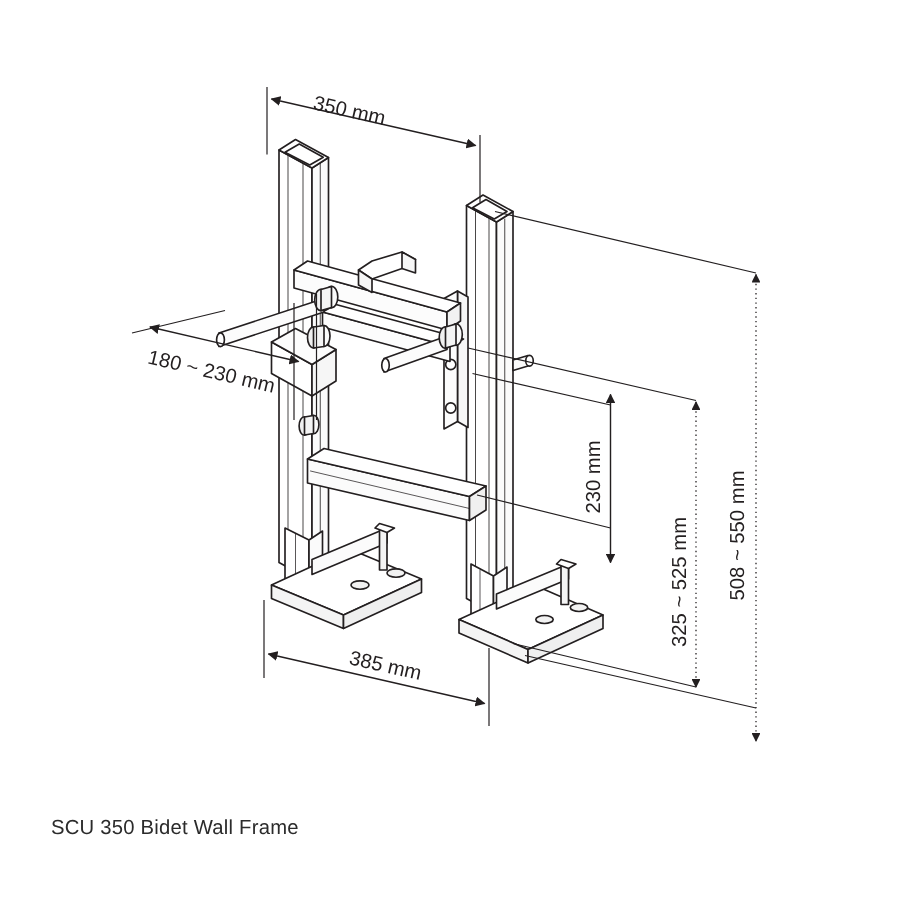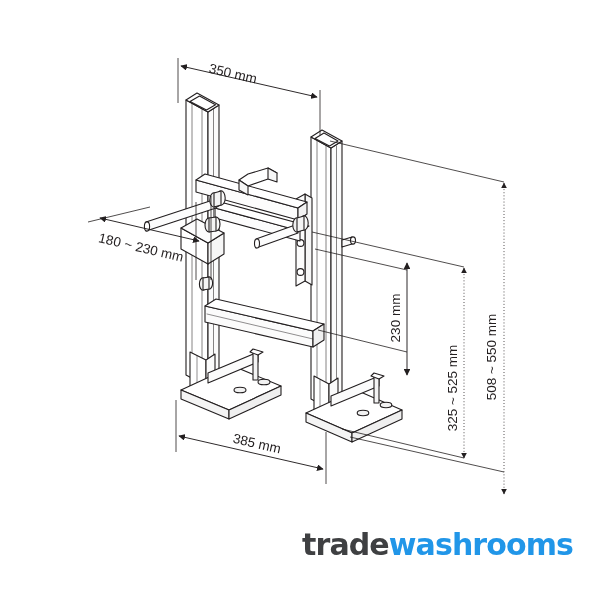--- a/index.html
+++ b/index.html
@@ -257,16 +257,16 @@
       <text transform="translate(256,448) rotate(12.8)" text-anchor="middle"><tspan>385 mm</tspan></text>
 
       <text transform="translate(400,318) rotate(-90)" text-anchor="middle"><tspan>230 mm</tspan></text>
 
       <text transform="translate(457,388) rotate(-90)" text-anchor="middle"><tspan>325 ~ 525 mm</tspan></text>
 
       <text transform="translate(496,357) rotate(-90)" text-anchor="middle"><tspan>508 ~ 550 mm</tspan></text>
     </g>
   </svg>
 
-
-  <div class="logo"><span class="logo-trade">trade</span><span class="logo-washrooms">washrooms</span></div>
+  <div class="caption">SCU 350 Bidet Wall Frame</div>
+
 
 </div>
 
 </body></html>

